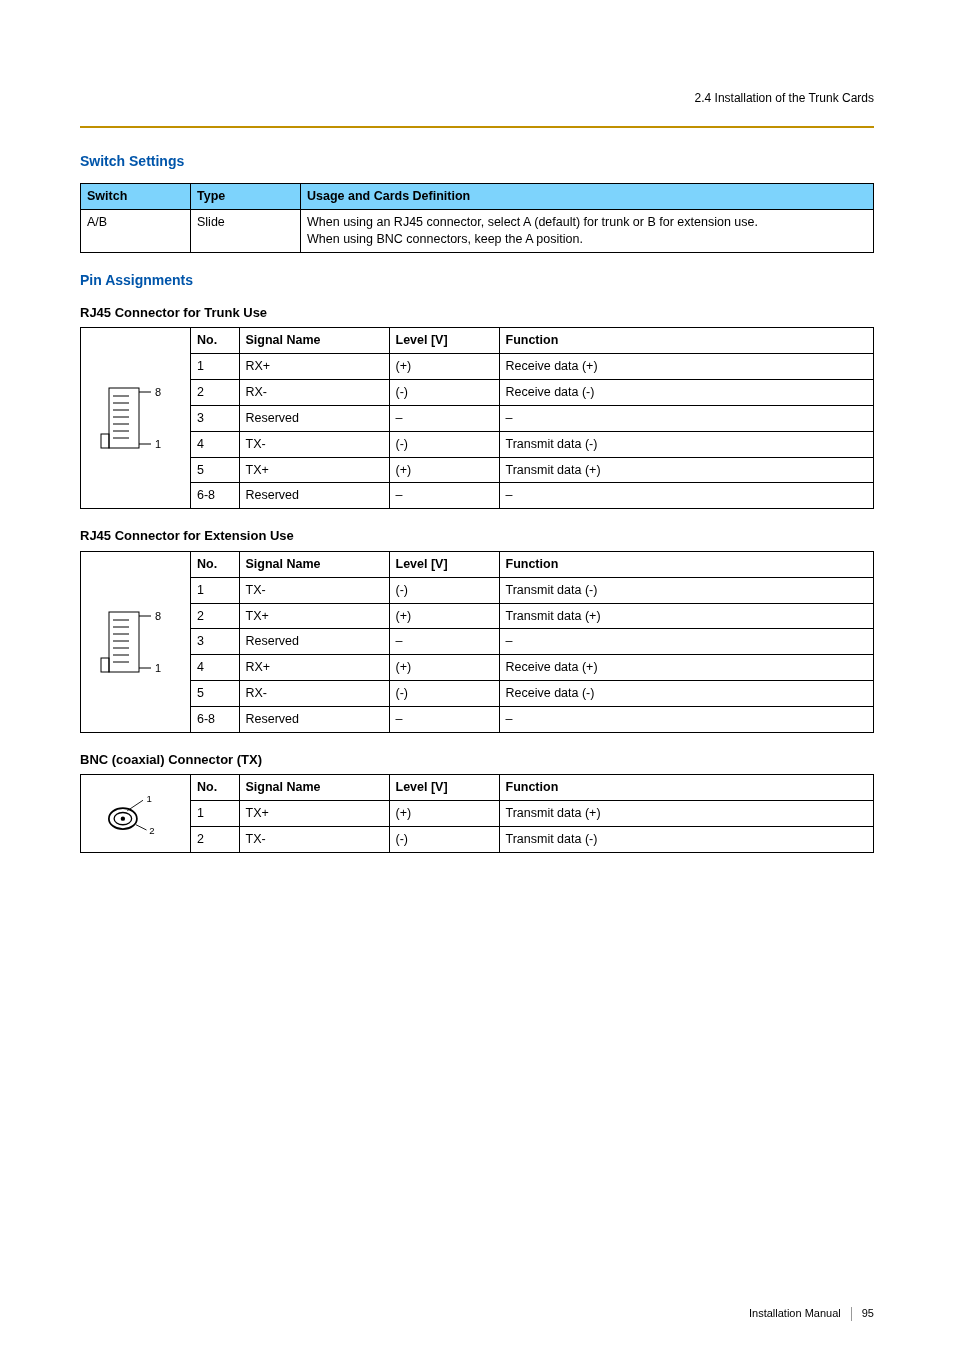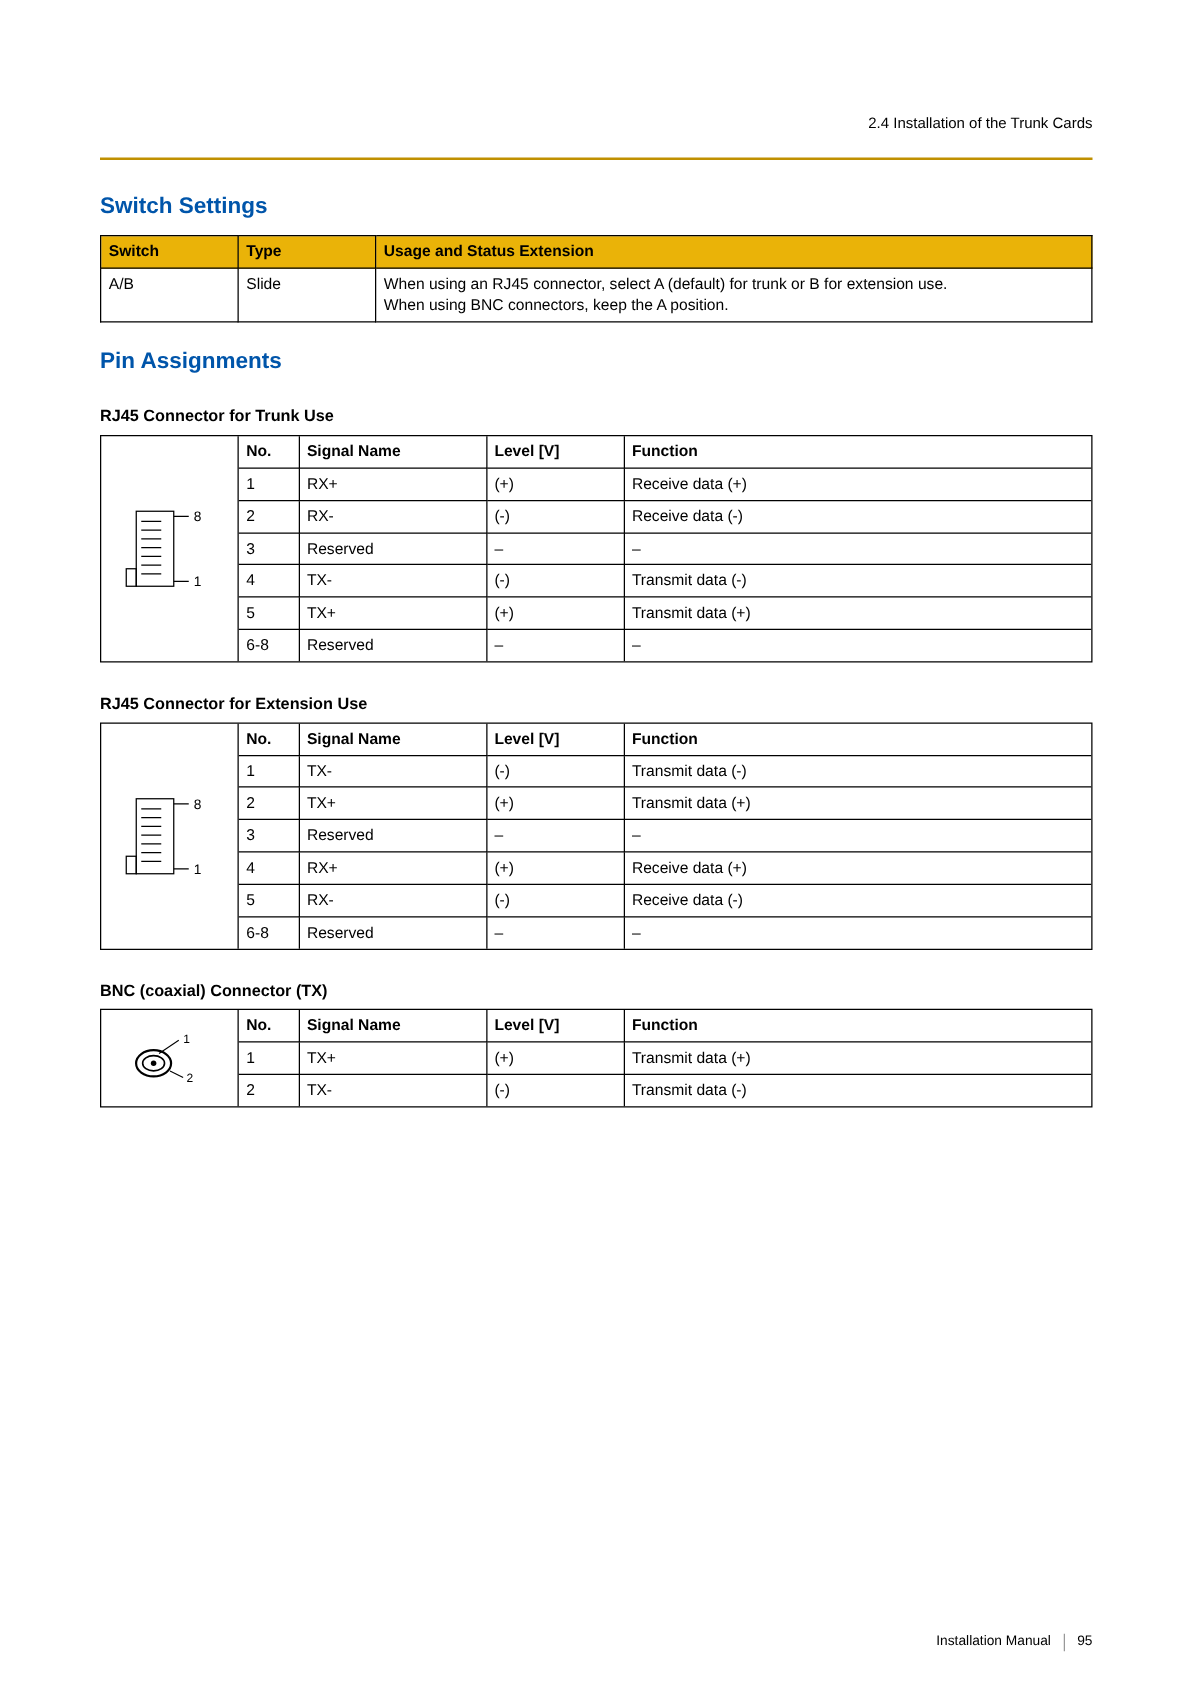--- a/index.html
+++ b/index.html
@@ -22,44 +22,44 @@
     text-align: right;
     font-size: 12px;
     font-weight: normal;
     color: #000;
     padding-bottom: 20px;
     border-bottom: 2px solid #c09000;
     margin-bottom: 24px;
   }
   .section-title {
     color: #0055aa;
-    font-size: 18px;
+    font-size: 14px;
     font-weight: bold;
     margin: 0 0 12px 0;
   }
   .sub-title {
     font-weight: bold;
     font-size: 13px;
-    margin: 24px 0 6px 0;
+    margin: 14px 0 6px 0;
   }
   table.mains {
     border-collapse: collapse;
     width: 100%;
     margin-bottom: 18px;
   }
   table.mains th, table.mains td {
     border: 1px solid #000;
     padding: 4px 6px;
     font-size: 12.5px;
     vertical-align: top;
     text-align: left;
   }
   table.mains th {
     font-weight: bold;
-    background: #eab308;
+    background: #7dd3fc;
   }
   .pin-block {
     display: flex;
     border: 1px solid #000;
     border-collapse: collapse;
     margin-bottom: 18px;
   }
   .pin-img-cell {
     border-right: 1px solid #000;
     width: 110px;
@@ -112,21 +112,21 @@
 
   <div class="top-header">2.4 Installation of the Trunk Cards</div>
 
   <div class="section-title">Switch Settings</div>
 
   <table class="mains">
     <tbody>
         <tr>
       <th style="width:110px">Switch</th>
       <th style="width:110px">Type</th>
-      <th>Usage and Status Extension</th>
+      <th>Usage and Cards Definition</th>
     </tr>
     <tr>
       <td>A/B</td>
       <td>Slide</td>
       <td style="white-space:pre-line">When using an RJ45 connector, select A (default) for trunk or B for extension use.
 When using BNC connectors, keep the A position.</td>
     </tr>
   </tbody>
     </table>
 

